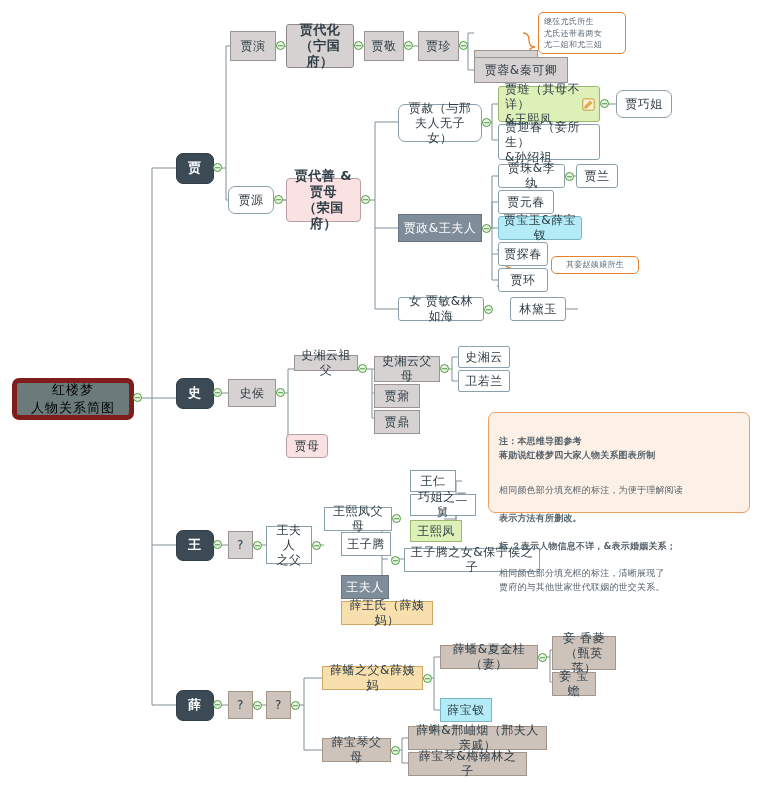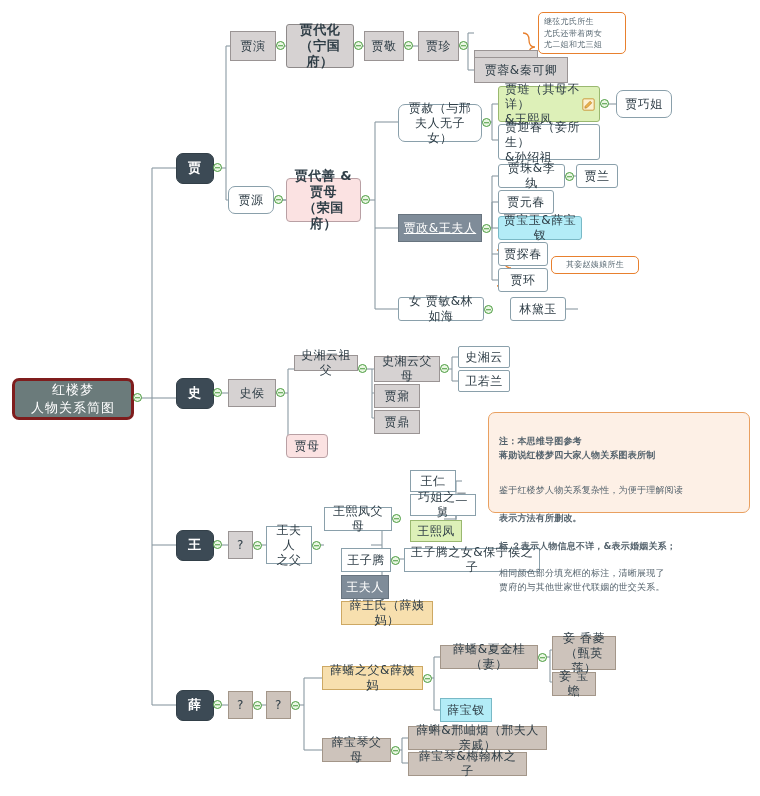--- a/index.html
+++ b/index.html
@@ -21,21 +21,21 @@
     text-align:center;
     line-height:1.25;
     white-space:pre-line;
     color:#2e3d46;
     border:1px solid #8aa0ab;
     background:#ffffff;
     padding:2px 4px;
     letter-spacing:.5px;
   }
   .root{
-    background:#6b7b7b;color:#ffffff;border:3px solid #7f1d1d;
+    background:#6b7b7b;color:#000000;border:5px solid #7f1d1d;
     border-radius:7px;font-size:13px;line-height:1.35;letter-spacing:1px;
   }
   .branch{
     background:#3c4a55;color:#ffffff;border:1px solid #323f48;
     border-radius:7px;font-size:13px;font-weight:bold;letter-spacing:1px;
   }
   .gray{background:#d6d2d2;border-color:#9a9494;}
   .pink{background:#fbe2e2;border-color:#b9a0a4;border-radius:4px;}
   .pinkb{background:#fbe2e2;border-color:#b9a0a4;border-radius:4px;font-weight:bold;font-size:13px;}
   .grayb{background:#d6d2d2;border-color:#8e8a8a;border-radius:3px;font-weight:bold;font-size:13px;}
@@ -276,21 +276,21 @@
     <rect x="1" y="1" width="14" height="14" rx="1.5" fill="#fdf0d0" stroke="#c79a3c" stroke-width="1.2"></rect>
     <path d="M4 10 L10 4 L12 6 L6 12 L3.5 12.5 Z" fill="#f0b24a" stroke="#b8842c" stroke-width="0.9"></path>
   </svg>
   <div class="collapse" style="left:600px;top:99px;"></div>
 
   <div class="node whiteround" style="left:616px;top:90px;width:56px;height:28px;font-size:12px;">贾巧姐</div>
 
   <div class="node white" style="left:498px;top:124px;width:102px;height:36px;font-size:12px;border-radius:3px;text-align:left;justify-content:flex-start;padding-left:6px;">贾迎春（妾所生）
 &amp;孙绍祖</div>
 
-  <div class="node slate" style="left:398px;top:214px;width:84px;height:28px;font-size:12px;text-decoration:underline;">贾政&amp;王夫人</div>
+  <div class="node slate" style="left:398px;top:214px;width:84px;height:28px;font-size:12px;">贾政&amp;王夫人</div>
   <div class="collapse" style="left:482px;top:224px;"></div>
 
   <div class="node white" style="left:498px;top:164px;width:67px;height:24px;font-size:12px;border-radius:3px;">贾珠&amp;李纨</div>
   <div class="collapse" style="left:565px;top:172px;"></div>
 
   <div class="node white" style="left:576px;top:164px;width:42px;height:24px;font-size:12px;border-radius:3px;">贾兰</div>
 
   <div class="node white" style="left:498px;top:190px;width:56px;height:24px;font-size:12px;border-radius:3px;">贾元春</div>
 
   <div class="node cyan" style="left:498px;top:216px;width:84px;height:24px;font-size:12px;border-radius:3px;">贾宝玉&amp;薛宝钗</div>
@@ -332,21 +332,21 @@
   <div class="collapse" style="left:312px;top:541px;"></div>
 
   <div class="node white" style="left:324px;top:507px;width:68px;height:24px;font-size:12px;">王熙凤父母</div>
 
   <div class="collapse" style="left:392px;top:514px;"></div>
 
   <div class="node white" style="left:410px;top:470px;width:46px;height:22px;font-size:12px;">王仁</div>
   <div class="node white" style="left:410px;top:494px;width:66px;height:22px;font-size:12px;">巧姐之二舅</div>
   <div class="node green" style="left:410px;top:520px;width:52px;height:22px;font-size:12px;">王熙凤</div>
 
-  <div class="node white" style="left:341px;top:548px;width:50px;height:24px;font-size:12px;">王子腾</div>
+  <div class="node white" style="left:341px;top:532px;width:50px;height:24px;font-size:12px;">王子腾</div>
   <div class="collapse" style="left:391px;top:556px;"></div>
 
   <div class="node white" style="left:404px;top:548px;width:136px;height:24px;font-size:12px;">王子腾之女&amp;保宁侯之子</div>
 
   <div class="node slate" style="left:341px;top:575px;width:48px;height:24px;font-size:12px;">王夫人</div>
 
   <div class="node tan" style="left:341px;top:601px;width:92px;height:24px;font-size:12px;">薛王氏（薛姨妈）</div>
 
   <div class="node warm" style="left:228px;top:691px;width:25px;height:28px;font-size:12px;">?</div>
   <div class="collapse" style="left:253px;top:701px;"></div>
@@ -368,20 +368,20 @@
 
   <div class="node warm2" style="left:322px;top:738px;width:69px;height:24px;font-size:12px;">薛宝琴父母</div>
   <div class="collapse" style="left:391px;top:746px;"></div>
 
   <div class="node warm2" style="left:408px;top:726px;width:139px;height:24px;font-size:12px;">薛蝌&amp;邢岫烟（邢夫人亲戚）</div>
   <div class="node warm2" style="left:408px;top:752px;width:119px;height:24px;font-size:12px;">薛宝琴&amp;梅翰林之子</div>
 
   <div class="notebox" style="left:488px;top:412px;width:262px;height:101px;">
     <span class="nt-title">注：本思维导图参考
         蒋勋说红楼梦四大家人物关系图表所制</span>
-    <span class="nt-body">鉴于红楼梦人物关系复杂性，为便于理解阅读</span>
+    <span class="nt-body">相同颜色部分填充框的标注，为便于理解阅读</span>
     <span class="nt-em">表示方法有所删改。</span>
     <span class="nt-em">        标 ？表示人物信息不详，&amp;表示婚姻关系；</span>
     <span class="nt-body" style="margin-top:0;">相同颜色部分填充框的标注，清晰展现了
 贾府的与其他世家世代联姻的世交关系。</span>
   </div>
 
 </div>
 
 </body></html>

